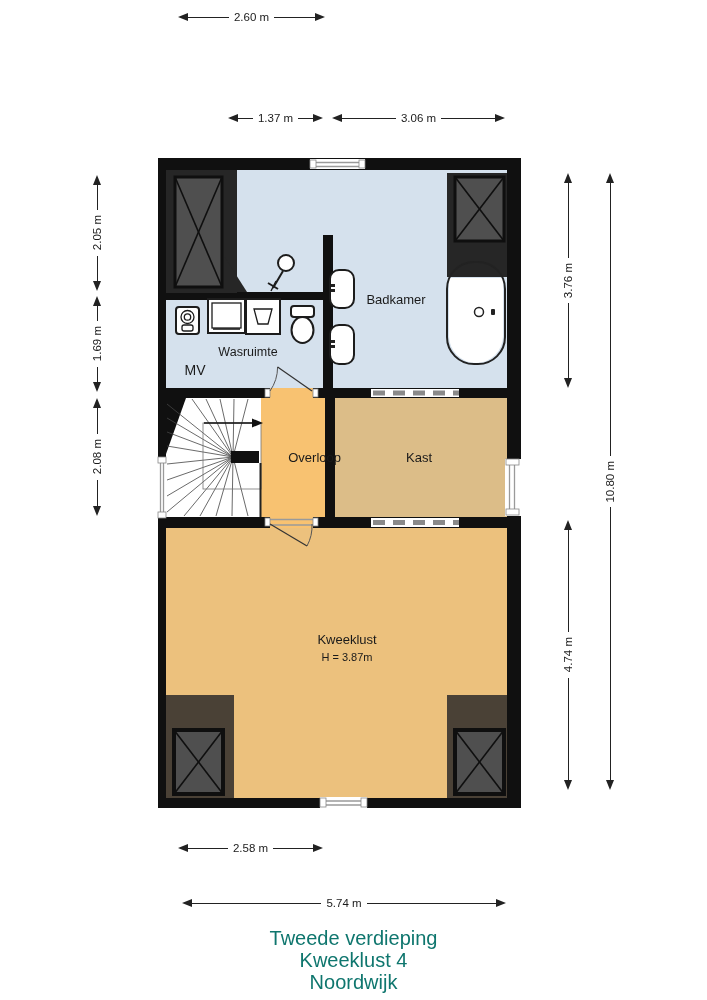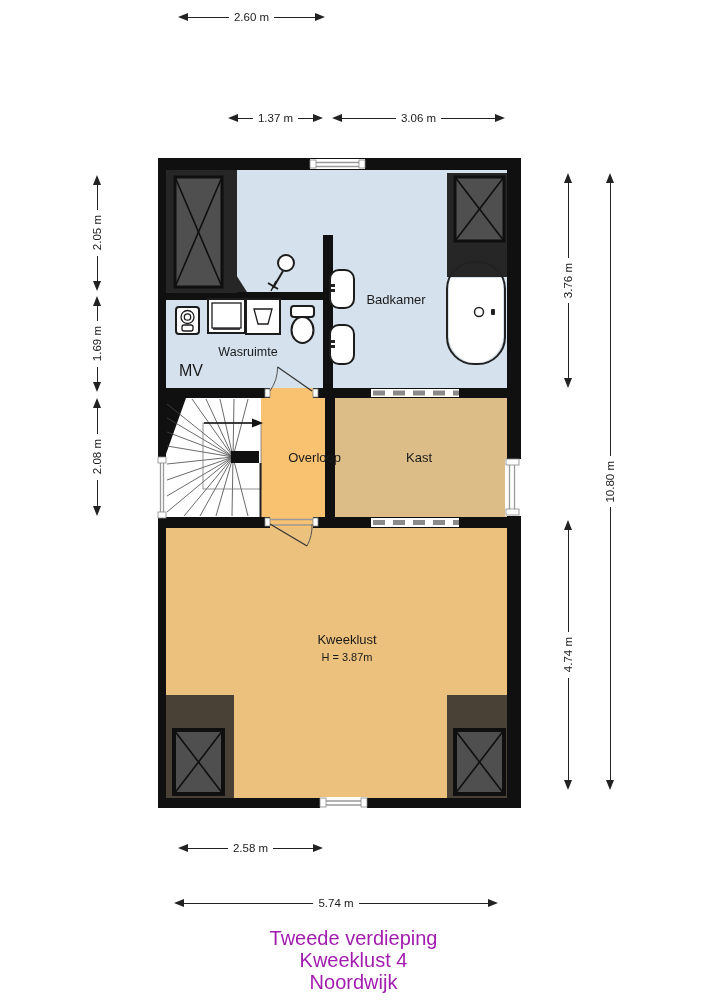--- a/index.html
+++ b/index.html
@@ -18,35 +18,35 @@
   .c-box{fill:var(--closet-box,#4F4F4F);stroke:#0f0f0f;}
   .fix{fill:#fff;stroke:#1c1c1c;stroke-width:2;}
   .fix-thin{fill:none;stroke:#1c1c1c;stroke-width:1.3;}
   .winline{stroke:#9a9a9a;stroke-width:1.3;}
   .pad{fill:#fff;stroke:#888;stroke-width:.8;}
   .tread{stroke:#444;stroke-width:.8;}
 
   
   .rlabel{position:absolute;font-size:13px;text-align:center;white-space:nowrap;}
   .rlabel.small{font-size:11px;}
-  .rlabel.mv{font-size:16px;text-align:left;}
+  .rlabel.mv{font-size:14px;text-align:center;}
 
   
   .dimh{position:absolute;display:flex;align-items:center;height:14px;}
   .dimh .ln{flex:1;height:0;border-top:1px solid #222;}
   .dimh .al{width:0;height:0;border:4px solid transparent;border-left:0;border-right:10px solid #222;margin-right:-2px;}
   .dimh .ar{width:0;height:0;border:4px solid transparent;border-right:0;border-left:10px solid #222;margin-left:-2px;}
   .dimh .lbl{padding:0 5px;font-size:11.5px;white-space:nowrap;}
   .dimv{position:absolute;display:flex;flex-direction:column;align-items:center;width:14px;}
   .dimv .ln{flex:1;width:0;border-left:1px solid #222;}
   .dimv .au{width:0;height:0;border:4px solid transparent;border-top:0;border-bottom:10px solid #222;margin-bottom:-2px;}
   .dimv .ad{width:0;height:0;border:4px solid transparent;border-bottom:0;border-top:10px solid #222;margin-top:-2px;}
   .dimv .lbl{padding:5px 0;font-size:11.5px;white-space:nowrap;writing-mode:vertical-rl;transform:rotate(180deg);}
 
-  .title{position:absolute;left:0;width:707px;text-align:center;font-size:20px;line-height:22px;color:#a21caf;}
+  .title{position:absolute;left:0;width:707px;text-align:center;font-size:20px;line-height:22px;color:#0f766e;}
 </style>
 </head>
 <body>
 
 <div class="canvas">
 
   <svg class="plan-svg" width="707" height="1000" viewBox="0 0 707 1000">
 
     <g>
       <rect x="158" y="158" width="363" height="650" class="wall"></rect>
@@ -253,21 +253,21 @@
       <span class="ar"></span>
   </div>
 
   <div class="dimh" style="left:178px;top:841px;width:145px;">
     <span class="al"></span>
       <span class="ln"></span>
       <span class="lbl">2.58 m</span>
       <span class="ln"></span>
       <span class="ar"></span>
   </div>
-  <div class="dimh" style="left:174px;top:896px;width:324px;">
+  <div class="dimh" style="left:182px;top:896px;width:324px;">
     <span class="al"></span>
       <span class="ln"></span>
       <span class="lbl">5.74 m</span>
       <span class="ln"></span>
       <span class="ar"></span>
   </div>
 
   <div class="dimv" style="left:90px;top:175px;height:116px;">
     <span class="au"></span>
       <span class="ln"></span>

